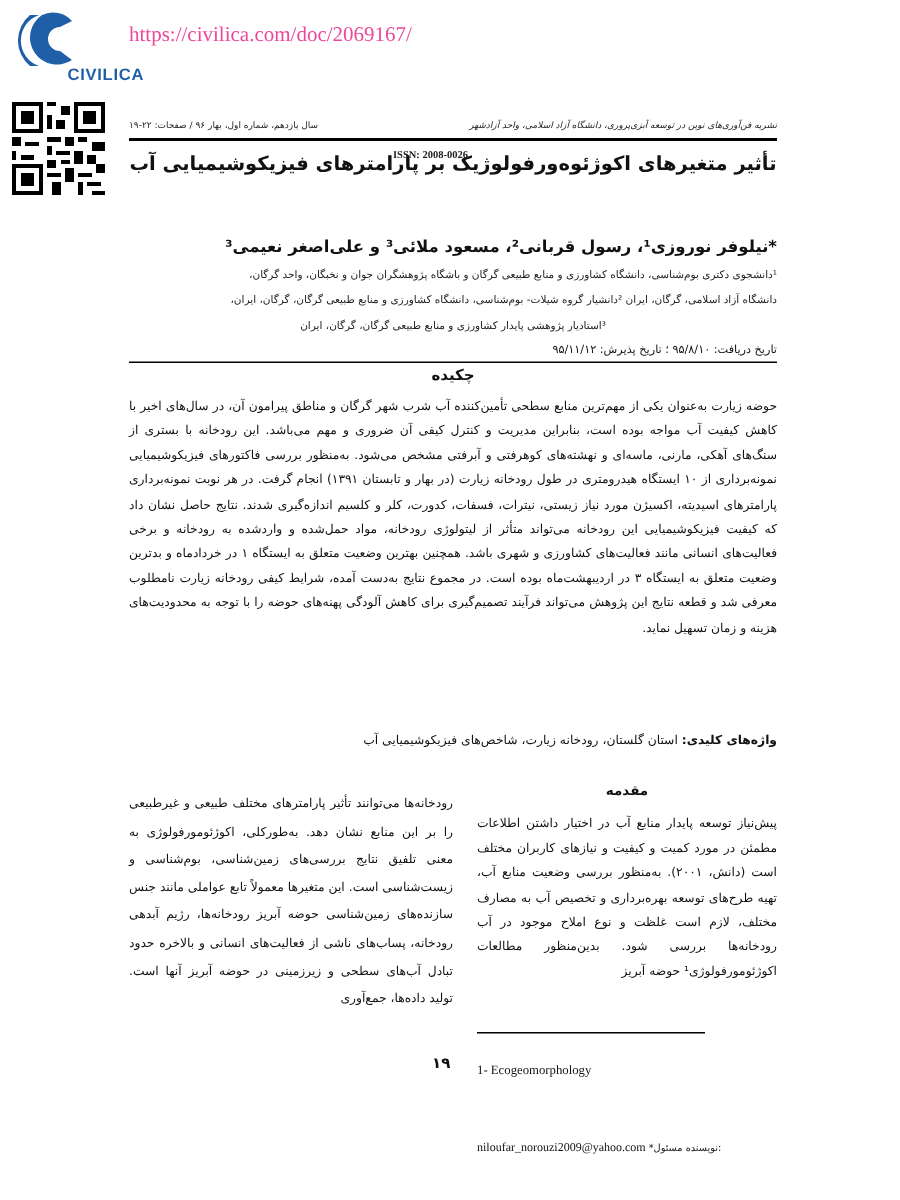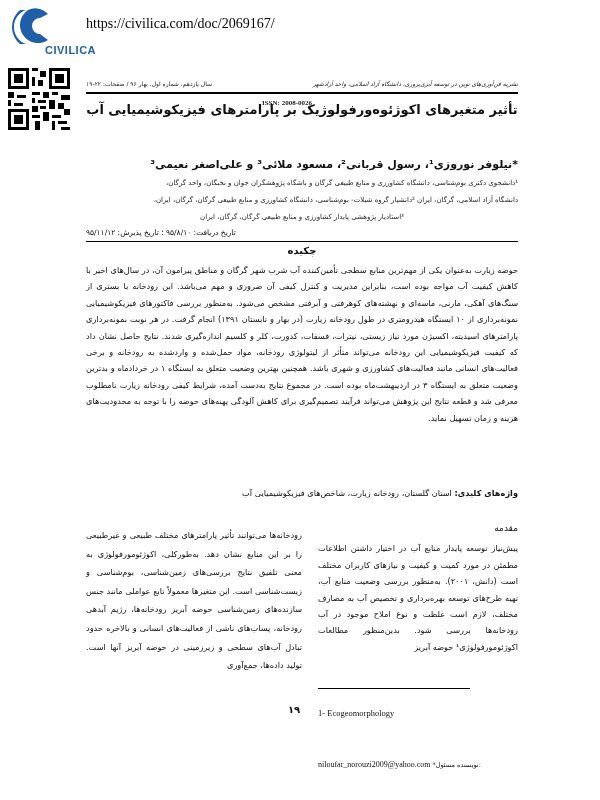--- a/index.html
+++ b/index.html
@@ -1,36 +1,36 @@
 <!DOCTYPE html>
 <html><head>
 <meta charset="utf-8">
 <style>
   html, body { margin:0; padding:0; }
   body { width:600px; height:800px; background:#ffffff; position:relative; overflow:hidden; font-family:"DejaVu Sans", sans-serif; color:#111; }
   .logo { position:absolute; left:6px; top:4px; width:56px; height:56px; }
   .logo-text { position:absolute; left:5px; top:44px; font-family:"Liberation Sans", sans-serif; font-weight:bold; font-size:11px; color:#1f5fa8; letter-spacing:0.5px;margin-left:40px; }
-  .url { position:absolute; left:86px; top:16px; font-family:"Liberation Serif", serif; font-size:14px; color:#000000; }
+  .url { position:absolute; left:86px; top:16px; font-family:"Liberation Serif", serif; font-size:14px; color:#ec4899; }
   .qr { position:absolute; left:8px; top:66px; width:62px; height:66px; }
   .header-line { position:absolute; left:86px; top:74px; width:432px; height:18px; font-size:6px; color:#222; }
   .header-line .left { position:absolute; left:0; top:6px; direction:rtl; }
   .header-line .issn { position:absolute; left:176px; top:5px; font-family:"Liberation Serif", serif; font-weight:bold; font-size:7px;margin-top:20px; }
   .header-line .right { position:absolute; right:0; top:6px; direction:rtl; font-style:italic; }
   .rule-thick { position:absolute; left:86px; top:92px; width:432px; height:2px; background:#000; }
   .title { position:absolute; left:86px; top:100px; width:432px; text-align:center; direction:rtl; font-weight:bold; font-size:13px; line-height:20px; }
   .authors { position:absolute; left:86px; top:158px; width:432px; text-align:right; direction:rtl; font-weight:bold; font-size:11px; }
   .affil { position:absolute; left:86px; width:432px; direction:rtl; font-size:7px; line-height:10px; color:#222; }
-  .dates { position:absolute; left:86px; top:228px; width:432px; text-align:left; direction:rtl; font-size:7.5px; }
+  .dates { position:absolute; left:86px; top:228px; width:432px; text-align:right; direction:rtl; font-size:7.5px; }
   .rule-mid { position:absolute; left:86px; top:241px; width:432px; height:1px; background:#000; }
   .abstract-title { position:absolute; left:86px; top:245px; width:432px; text-align:center; direction:rtl; font-weight:bold; font-size:10px; }
   .abstract { position:absolute; left:86px; top:262px; width:432px; direction:rtl; text-align:justify; font-size:8.2px; line-height:16.4px; }
   .keywords { position:absolute; left:86px; top:488px; width:432px; direction:rtl; text-align:right; font-size:8.2px; }
   .keywords b { font-weight:bold; }
   .col-right { position:absolute; left:318px; top:520px; width:200px; direction:rtl; font-size:8.2px; line-height:16.4px; text-align:justify; }
-  .col-right .sec-title { font-weight:normal; font-size:9px; margin-bottom:4px; }
+  .col-right .sec-title { text-align:center; font-weight:bold; font-size:9px; margin-bottom:4px; }
   .col-left { position:absolute; left:86px; top:526px; width:216px; direction:rtl; font-size:8.2px; line-height:18.6px; text-align:justify; }
   .fn-rule { position:absolute; left:318px; top:688px; width:152px; height:1px; background:#000; }
   .fn1 { position:absolute; left:318px; top:732px; width:200px; font-size:8px; font-family:"Liberation Serif", serif;margin-top:28px; }
   .fn1 .lbl { direction:rtl; font-family:"DejaVu Sans", sans-serif; font-size:6.5px; }
   .fn2 { position:absolute; left:318px; top:708px; font-family:"Liberation Serif", serif; font-size:8.5px; }
   .pagenum { position:absolute; left:288px; top:704px; font-weight:bold; font-size:10px; }
 </style>
 </head>
 <body>
 

